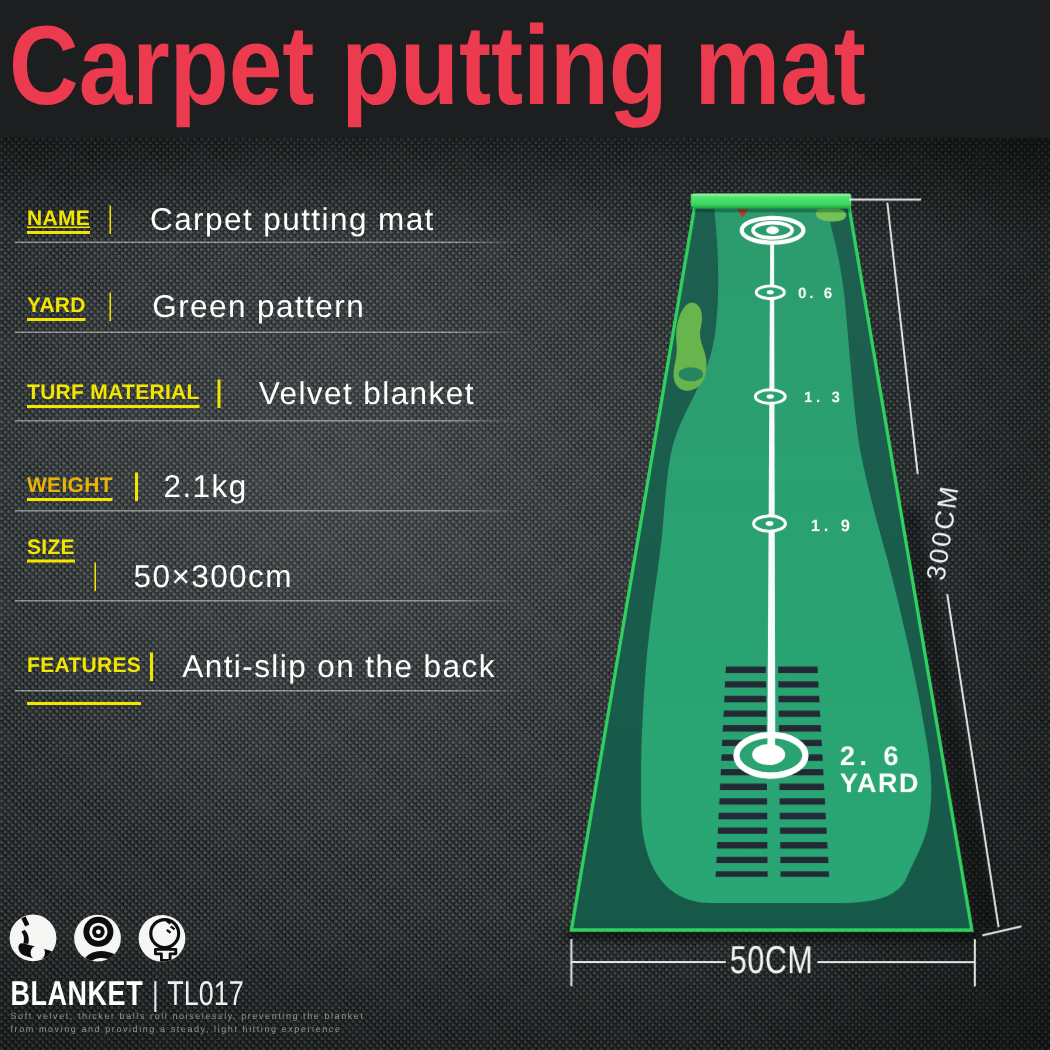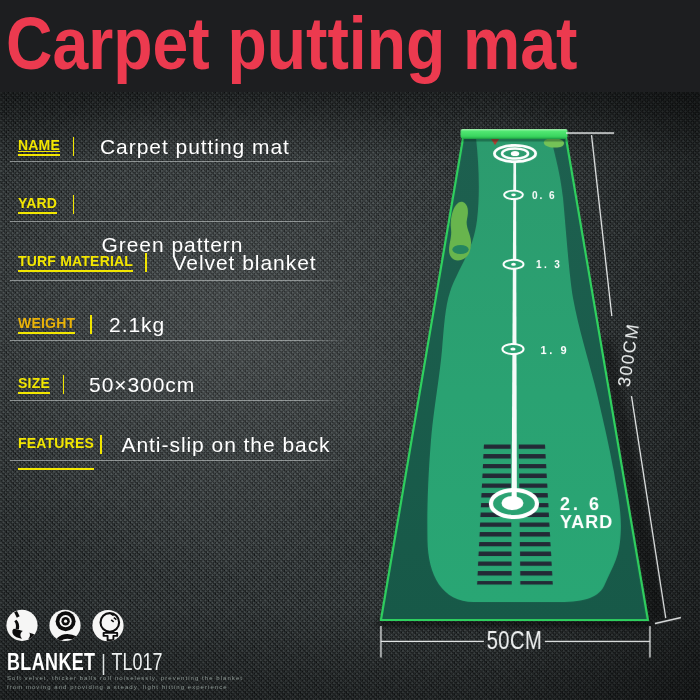--- a/index.html
+++ b/index.html
@@ -40,41 +40,41 @@
 <div class="abs" style="left:72.5px;top:137.0px;width:1.6px;height:19px;background:#f2e600;"></div>
 
 <div class="abs" style="left:100px;top:136.0px;color:#ffffff;font-size:21px;line-height:21px;letter-spacing:0.95px;">Carpet putting mat</div>
 
 <div class="abs" style="left:10px;top:161px;width:338px;height:1px;background:linear-gradient(90deg,rgba(185,190,190,0.66) 0 86%,rgba(185,190,190,0) 100%);"></div>
 
 <div class="abs" style="left:18px;top:195.5px;color:#f2e600;font-size:14px;font-weight:bold;letter-spacing:0.2px;line-height:14px;border-bottom:2px solid #f2e600;padding-bottom:2px;">YARD</div>
 
 <div class="abs" style="left:72.5px;top:194.5px;width:1.6px;height:19px;background:#f2e600;"></div>
 
-<div class="abs" style="left:101.5px;top:193.5px;color:#ffffff;font-size:21px;line-height:21px;letter-spacing:0.95px;margin-top:40px;">Green pattern</div>
+<div class="abs" style="left:101.5px;top:193.5px;color:#ffffff;font-size:21px;line-height:21px;letter-spacing:0.95px;">Green pattern</div>
 
 <div class="abs" style="left:10px;top:221px;width:338px;height:1px;background:linear-gradient(90deg,rgba(185,190,190,0.66) 0 86%,rgba(185,190,190,0) 100%);"></div>
 
 <div class="abs" style="left:18px;top:253.5px;color:#f2e600;font-size:14px;font-weight:bold;letter-spacing:0.2px;line-height:14px;border-bottom:2px solid #f2e600;padding-bottom:2px;">TURF MATERIAL</div>
 
 <div class="abs" style="left:145px;top:252.5px;width:1.6px;height:19px;background:#f2e600;"></div>
 
 <div class="abs" style="left:172.5px;top:251.5px;color:#ffffff;font-size:21px;line-height:21px;letter-spacing:0.95px;">Velvet blanket</div>
 
 <div class="abs" style="left:10px;top:280px;width:338px;height:1px;background:linear-gradient(90deg,rgba(185,190,190,0.66) 0 86%,rgba(185,190,190,0) 100%);"></div>
 
 <div class="abs" style="left:18px;top:316.0px;color:#eab308;font-size:14px;font-weight:bold;letter-spacing:0.2px;line-height:14px;border-bottom:2px solid #f2e600;padding-bottom:2px;">WEIGHT</div>
 
 <div class="abs" style="left:90px;top:315.0px;width:1.6px;height:19px;background:#f2e600;"></div>
 
 <div class="abs" style="left:109px;top:314.0px;color:#ffffff;font-size:21px;line-height:21px;letter-spacing:0.95px;">2.1kg</div>
 
 <div class="abs" style="left:10px;top:340px;width:338px;height:1px;background:linear-gradient(90deg,rgba(185,190,190,0.66) 0 86%,rgba(185,190,190,0) 100%);"></div>
 
-<div class="abs" style="left:18px;top:376.0px;color:#f2e600;font-size:14px;font-weight:bold;letter-spacing:0.2px;line-height:14px;border-bottom:2px solid #f2e600;padding-bottom:2px;">SIZE</div>
+<div class="abs" style="left:18px;top:357px;color:#f2e600;font-size:14px;font-weight:bold;letter-spacing:0.2px;line-height:14px;border-bottom:2px solid #f2e600;padding-bottom:2px;">SIZE</div>
 
 <div class="abs" style="left:62.5px;top:375.0px;width:1.6px;height:19px;background:#f2e600;"></div>
 
 <div class="abs" style="left:89px;top:374.0px;color:#ffffff;font-size:21px;line-height:21px;letter-spacing:0.95px;">50×300cm</div>
 
 <div class="abs" style="left:10px;top:399.5px;width:338px;height:1px;background:linear-gradient(90deg,rgba(185,190,190,0.66) 0 86%,rgba(185,190,190,0) 100%);"></div>
 
 <div class="abs" style="left:18px;top:436.0px;color:#f2e600;font-size:14px;font-weight:bold;letter-spacing:0.2px;line-height:14px;border-bottom:2px solid #f2e600;padding-bottom:18px;">FEATURES</div>
 
 <div class="abs" style="left:100px;top:435.0px;width:1.6px;height:19px;background:#f2e600;"></div>

